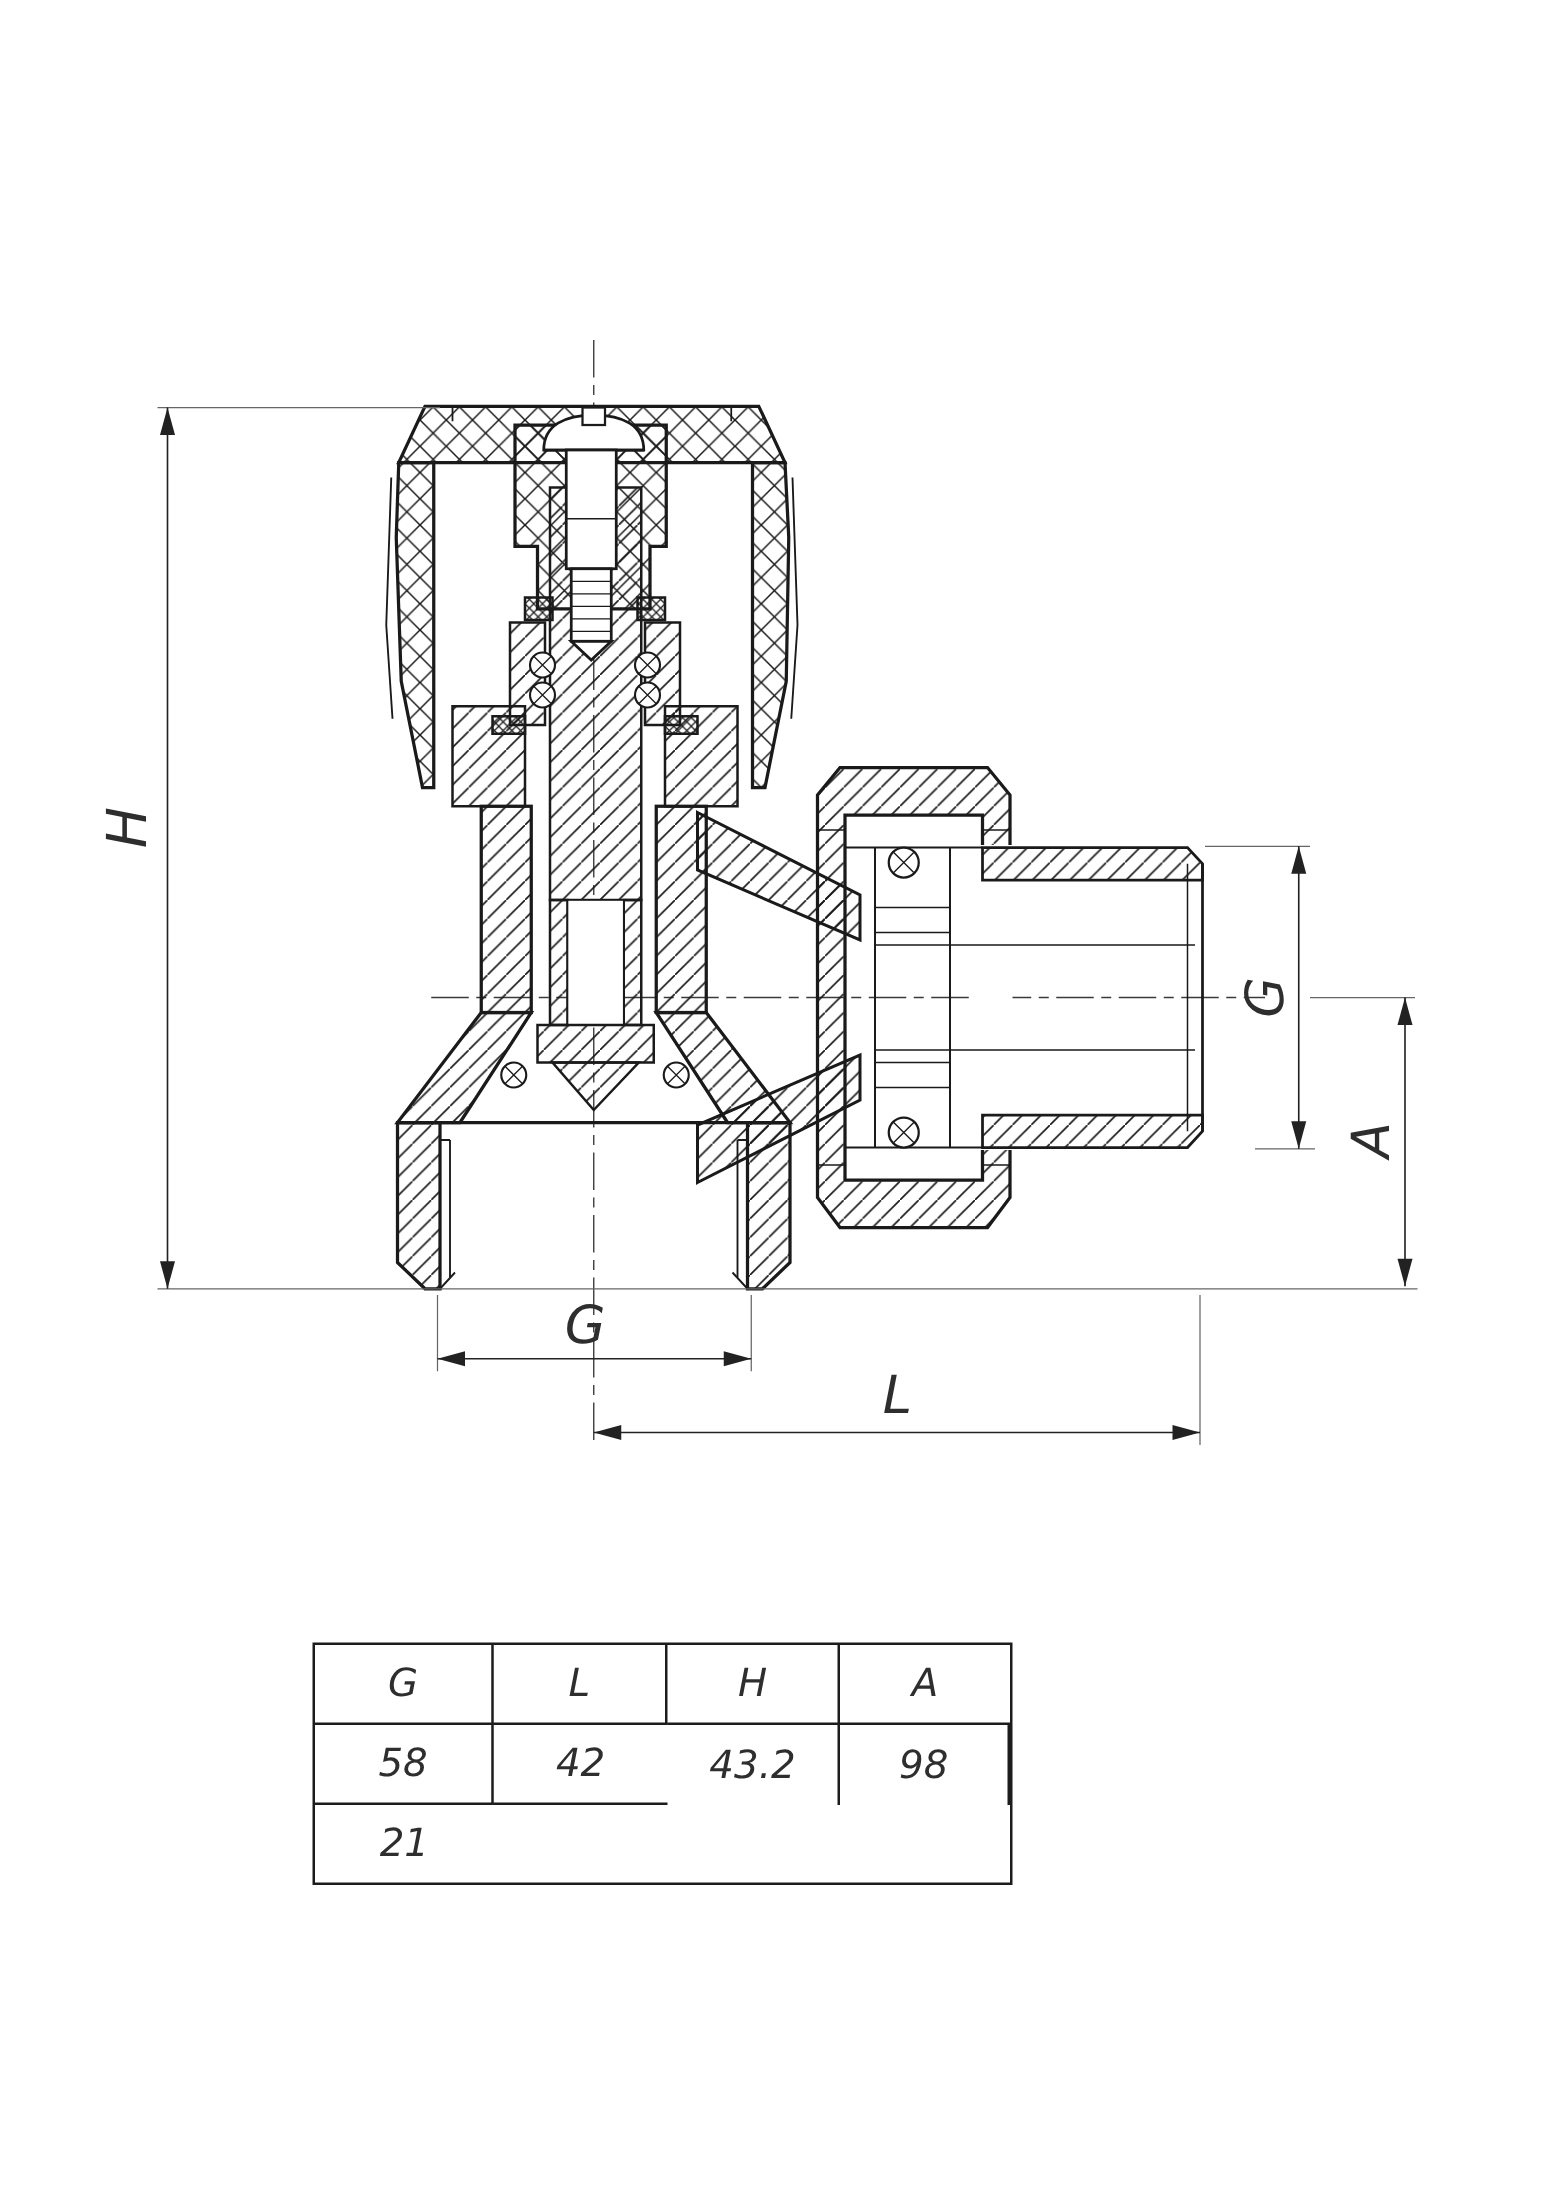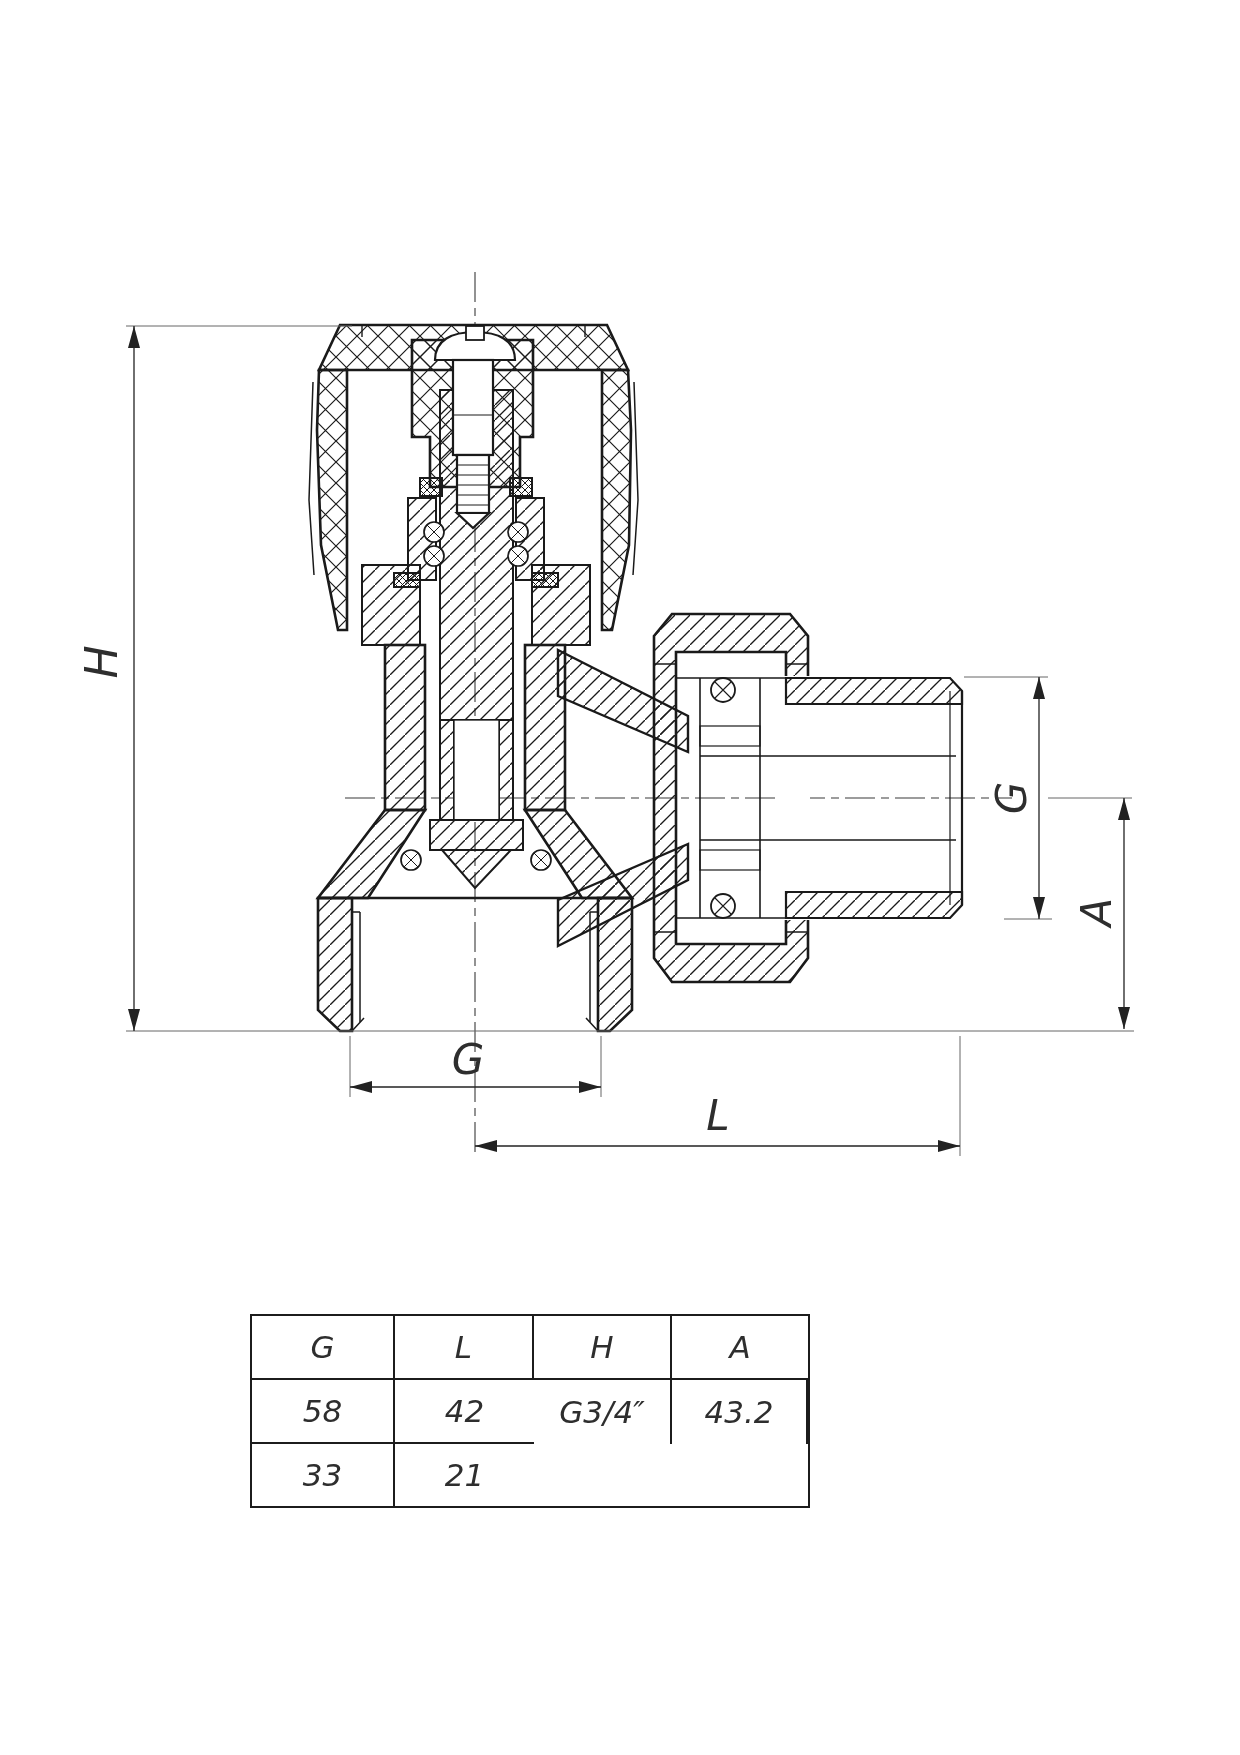--- a/index.html
+++ b/index.html
@@ -192,19 +192,18 @@
 
 <div class="dim-table">
   <div class="cell">G</div>
   <div class="cell">L</div>
   <div class="cell">H</div>
   <div class="cell last-col">A</div>
 
   <div class="cell">58</div>
   <div class="cell last-col">42</div>
 
-  <div class="cell last-row">G3/4″</div>
   <div class="cell last-row">43.2</div>
-  <div class="cell last-row">33</div>
+  <div class="cell last-row">98</div>
   <div class="cell last-col last-row">21</div>
 </div>
 
 </div>
 
 </body></html>

